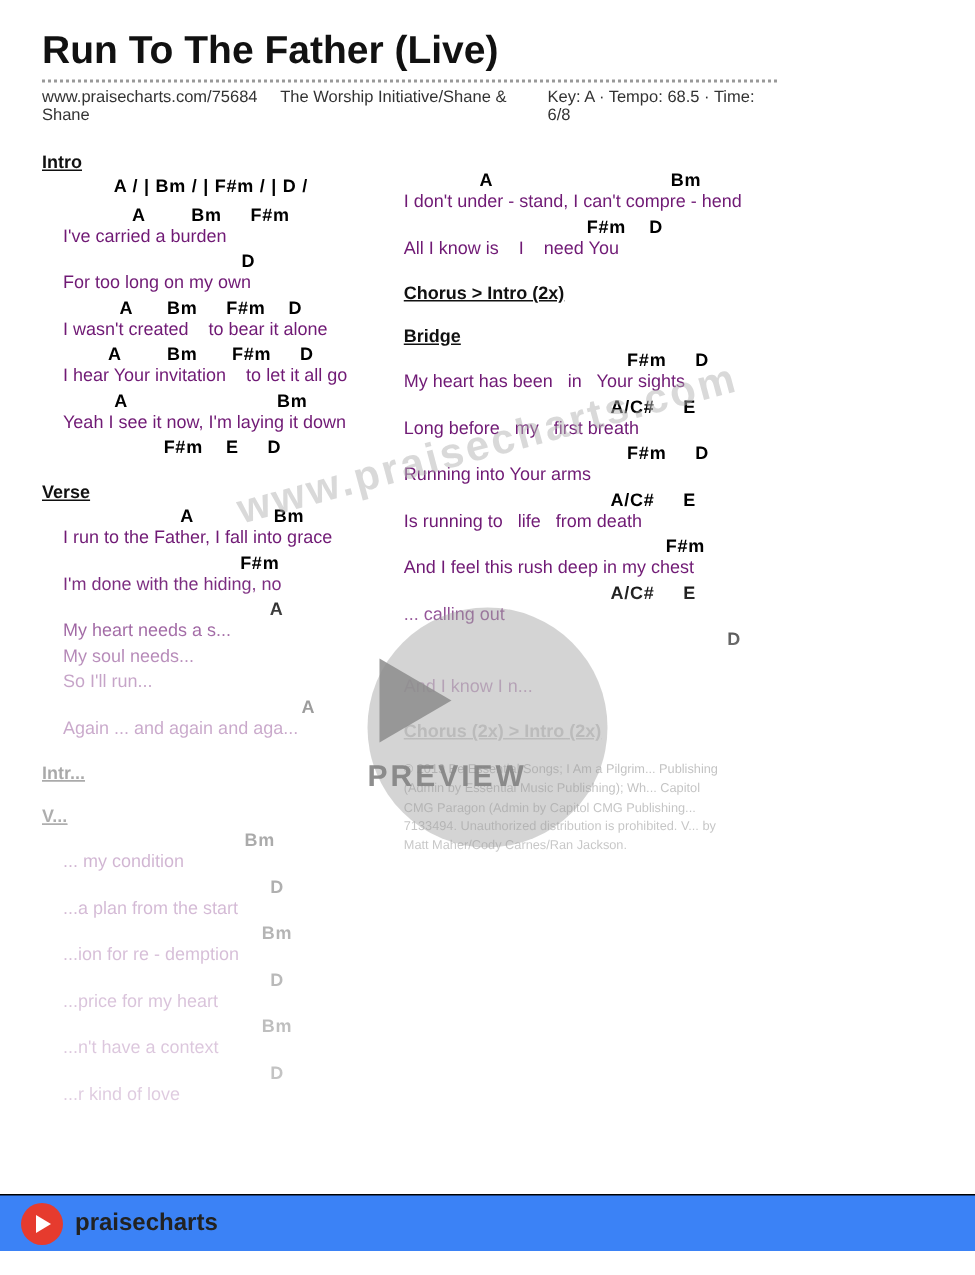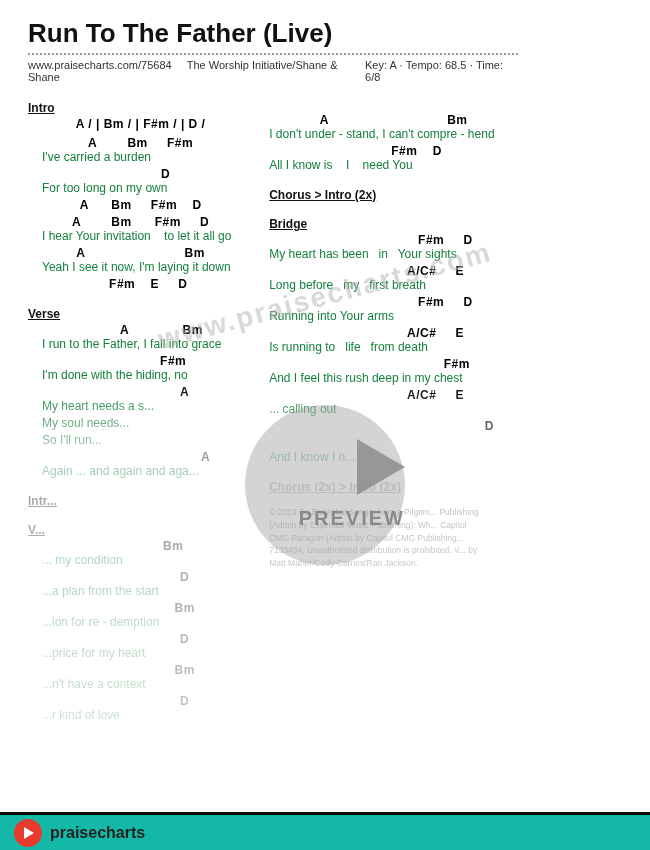--- a/index.html
+++ b/index.html
@@ -69,21 +69,21 @@
       font-size: 12px;
       letter-spacing: 0.5px;
       margin-bottom: 0;
       color: #000;
       text-align: center;
     }
 
     .lyric-line {
       font-size: 12px;
       margin-bottom: 2px;
-      color: #15803d;
+      color: #701a75;
     }
 
     .blank-line {
       height: 5px;
     }
 
     
     .preview-overlay {
       position: absolute;
       top: 0; left: 0;
@@ -118,21 +118,21 @@
     .preview-circle {
       position: absolute;
       top: 50%;
       left: 50%;
       transform: translate(-50%, -50%);
       width: 160px;
       height: 160px;
       background: rgba(160,160,160,0.45);
       border-radius: 50%;
       display: flex;
-      align-items: flex-end;
+      align-items: flex-start;
       justify-content: center;
       flex-direction: column;
     }
 
     .preview-play-icon {
       width: 0;
       height: 0;
       border-top: 28px solid transparent;
       border-bottom: 28px solid transparent;
       border-left: 48px solid rgba(140,140,140,0.85);
@@ -144,26 +144,26 @@
       font-size: 20px;
       font-weight: bold;
       color: rgba(130,130,130,0.9);
       letter-spacing: 2px;
       text-align: center;
       margin-top: 4px;
     }
 
     .bottom-bar {
       position: absolute;
-      bottom: 0;
+      bottom: 16px;
       left: 0;
       width: 650px;
       height: 38px;
-      background: #14b8a6;
-      border-top: 3px solid #000000;
+      background: #3b82f6;
+      border-top: 1px solid #000000;
       display: flex;
       align-items: center;
       padding: 0 14px;
       gap: 8px;
       z-index: 20;
     }
 
     .praise-logo-circle {
       width: 28px;
       height: 28px;
@@ -228,20 +228,21 @@
         <div class="lyric-line indent">I've carried a burden</div>
       </div>
 
       <div class="chord-lyric-block">
         <div class="chord-line">&nbsp;&nbsp;&nbsp;&nbsp;&nbsp;&nbsp;&nbsp;&nbsp;&nbsp;&nbsp;&nbsp;&nbsp; D</div>
         <div class="lyric-line indent">For too long on my own</div>
       </div>
 
       <div class="chord-lyric-block">
         <div class="chord-line">A &nbsp;&nbsp;&nbsp;&nbsp; Bm &nbsp;&nbsp;&nbsp; F#m &nbsp;&nbsp; D</div>
+        <div class="lyric-line indent">I wasn't created &nbsp;&nbsp; to bear it alone</div>
       </div>
 
       <div class="chord-lyric-block">
         <div class="chord-line">A &nbsp;&nbsp;&nbsp;&nbsp;&nbsp;&nbsp; Bm &nbsp;&nbsp;&nbsp;&nbsp; F#m &nbsp;&nbsp;&nbsp; D</div>
         <div class="lyric-line indent">I hear Your invitation &nbsp;&nbsp; to let it all go</div>
       </div>
 
       <div class="chord-lyric-block">
         <div class="chord-line">A &nbsp;&nbsp;&nbsp;&nbsp;&nbsp;&nbsp;&nbsp;&nbsp;&nbsp;&nbsp;&nbsp;&nbsp;&nbsp;&nbsp;&nbsp;&nbsp;&nbsp;&nbsp;&nbsp;&nbsp;&nbsp;&nbsp;&nbsp;&nbsp; Bm</div>
         <div class="lyric-line indent">Yeah I see it now, I'm laying it down</div>

